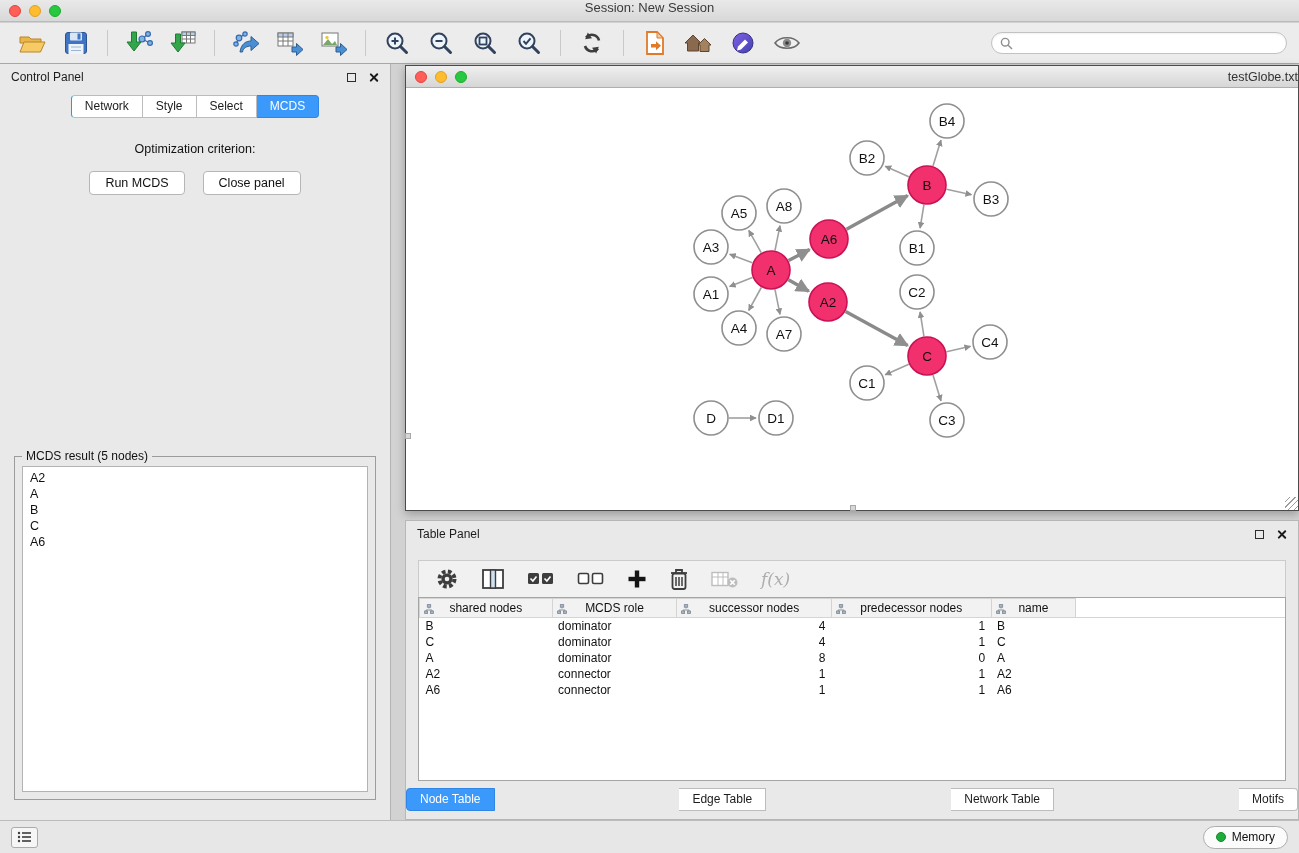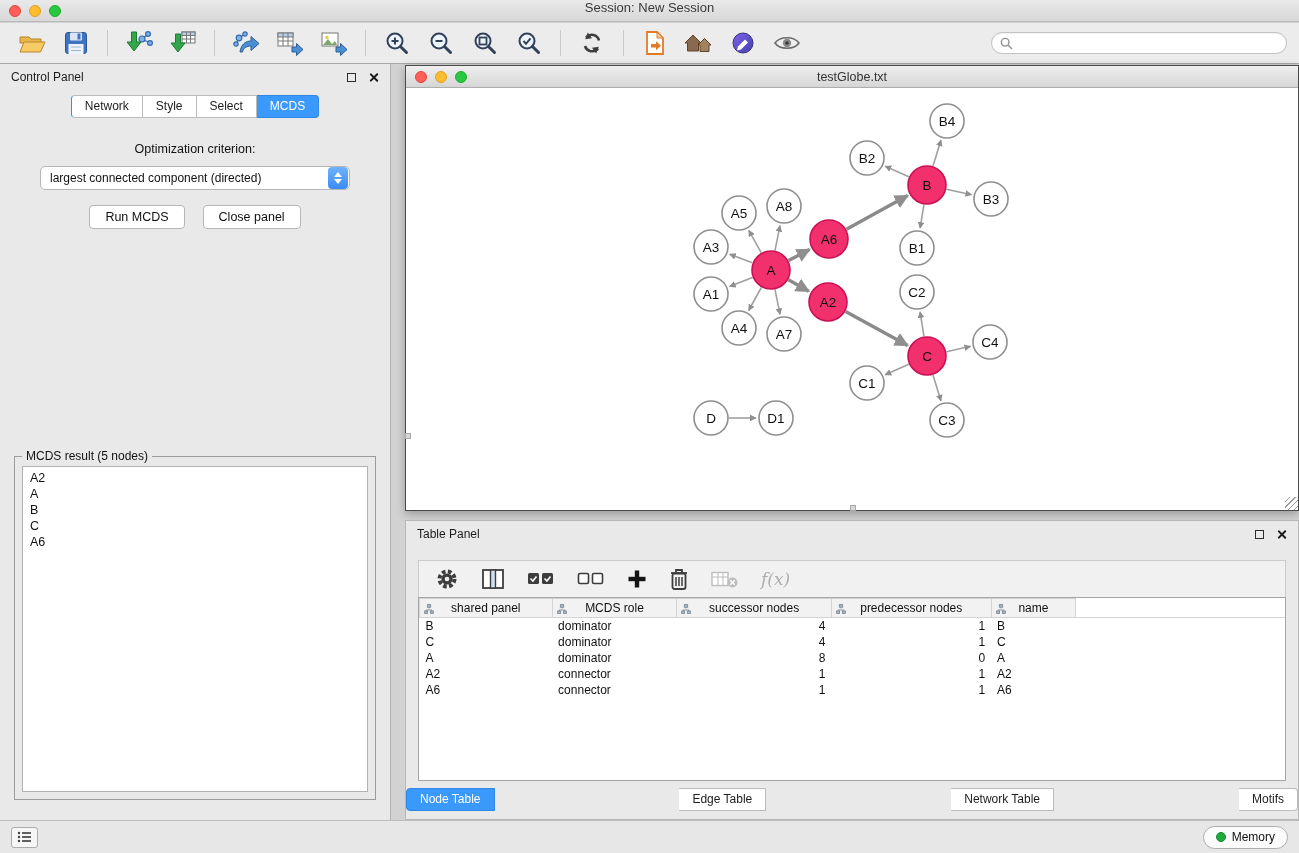--- a/index.html
+++ b/index.html
@@ -41,21 +41,21 @@
   .combo-btn{width:20px;height:22px;margin:0 1px;background:linear-gradient(#6fb2fc,#3a8bf6);border-radius:4px;display:flex;flex-direction:column;align-items:center;justify-content:center;gap:2px;}
   .btn-row{display:flex;justify-content:center;gap:18px;margin-top:15px;}
   .push-btn{background:#fff;border:1px solid #b6b6b6;border-radius:4px;font-size:12.5px;padding:4px 15px;color:#111;}
   .result-group{position:absolute;left:14px;right:14px;top:392px;bottom:20px;border:1px solid #9c9c9c;}
   .result-legend{position:absolute;top:-8px;left:7px;background:#e9e9e9;padding:0 4px;font-size:12px;color:#111;}
   .result-list{position:absolute;left:7px;right:7px;top:9px;bottom:7px;background:#fff;border:1px solid #b3b3b3;padding:3px 7px;font-size:12.5px;line-height:16px;color:#111;overflow:auto;}
 
   
   .network-window{position:absolute;left:405px;top:65px;width:894px;height:446px;background:#fff;border:1px solid #4a4a4a;box-shadow:0 3px 9px rgba(0,0,0,.28);}
   .net-titlebar{height:22px;background:linear-gradient(#efefef,#d6d6d6);border-bottom:1px solid #aeaeae;position:relative;display:flex;align-items:center;}
-  .net-title{width:100%;text-align:center;font-size:12.5px;color:#333;}
+  .net-title{width:100%;text-align:right;font-size:12.5px;color:#333;}
   .net-canvas{position:absolute;top:23px;left:0;right:0;bottom:0;background:#fff;overflow:hidden;}
   .grip{position:absolute;right:0;bottom:0;width:13px;height:13px;background:repeating-linear-gradient(135deg,transparent 0 3px,#9c9c9c 3px 4px);}
   .edge-mark{position:absolute;width:6px;height:6px;background:#d7d7d7;border:1px solid #a8a8a8;}
   .edge-mark.left{left:-1px;top:367px;}
   .edge-mark.bottom{left:444px;bottom:-1px;}
 
   
   .table-panel{position:absolute;left:405px;top:520px;width:894px;bottom:33px;background:#e9e9e9;border:1px solid #b7b7b7;}
   .tp-toolbar{position:absolute;top:30px;left:12px;right:12px;height:38px;background:#f1f1f1;border:1px solid #cbcbcb;display:flex;align-items:center;gap:22px;padding:0 16px;margin-top:9px;}
   .fx{font-family:"DejaVu Serif",serif;font-style:italic;font-size:17px;color:#adadad;}
@@ -248,31 +248,20 @@
       <span class="close-x"></span>
     </span>
   </div>
   <div class="seg-tabs" id="cp-tabs">
       <div class="seg-tab">Network</div>
       <div class="seg-tab">Style</div>
       <div class="seg-tab">Select</div>
       <div class="seg-tab selected">MCDS</div>
     </div>
   <div class="opt-label">Optimization criterion:</div>
-  <div class="combo">
-    <span class="combo-text">largest connected component (directed)</span>
-    <span class="combo-btn">
-      <svg width="8" height="5" viewBox="0 0 8 5">
-          <path d="M4 0 L8 5 H0z" fill="#fff"></path>
-        </svg>
-      <svg width="8" height="5" viewBox="0 0 8 5">
-          <path d="M4 5 L0 0 H8z" fill="#fff"></path>
-        </svg>
-    </span>
-  </div>
   <div class="btn-row">
     <button class="push-btn">Run MCDS</button>
     <button class="push-btn">Close panel</button>
   </div>
   <div class="result-group">
     <span class="result-legend">MCDS result (5 nodes)</span>
     <div class="result-list" id="result-list">
         <div>A2</div>
         <div>A</div>
         <div>B</div>
@@ -474,21 +463,21 @@
   </div>
   <div class="tp-table-wrap">
     <table class="node-table">
       <thead>
           <tr id="table-head-row">
             <th style="width: 133px;"><span class="col-ic"><svg width="10" height="10" viewBox="0 0 10 10">
                   <path d="M5 3 V4.5 M2 8 V6 H8 V8" stroke="#7c8894" stroke-width="0.9" fill="none"></path>
                   <rect x="3.3" y="0.6" width="3.4" height="2.6" fill="#aab6c2" stroke="#7c8894" stroke-width="0.8"></rect>
                   <rect x="0.6" y="7" width="3" height="2.4" fill="#aab6c2" stroke="#7c8894" stroke-width="0.8"></rect>
                   <rect x="6.4" y="7" width="3" height="2.4" fill="#aab6c2" stroke="#7c8894" stroke-width="0.8"></rect>
-                </svg></span><span>shared panel</span></th>
+                </svg></span><span>shared nodes</span></th>
             <th style="width: 125px;"><span class="col-ic"><svg width="10" height="10" viewBox="0 0 10 10">
                   <path d="M5 3 V4.5 M2 8 V6 H8 V8" stroke="#7c8894" stroke-width="0.9" fill="none"></path>
                   <rect x="3.3" y="0.6" width="3.4" height="2.6" fill="#aab6c2" stroke="#7c8894" stroke-width="0.8"></rect>
                   <rect x="0.6" y="7" width="3" height="2.4" fill="#aab6c2" stroke="#7c8894" stroke-width="0.8"></rect>
                   <rect x="6.4" y="7" width="3" height="2.4" fill="#aab6c2" stroke="#7c8894" stroke-width="0.8"></rect>
                 </svg></span><span>MCDS role</span></th>
             <th style="width: 155px;"><span class="col-ic"><svg width="10" height="10" viewBox="0 0 10 10">
                   <path d="M5 3 V4.5 M2 8 V6 H8 V8" stroke="#7c8894" stroke-width="0.9" fill="none"></path>
                   <rect x="3.3" y="0.6" width="3.4" height="2.6" fill="#aab6c2" stroke="#7c8894" stroke-width="0.8"></rect>
                   <rect x="0.6" y="7" width="3" height="2.4" fill="#aab6c2" stroke="#7c8894" stroke-width="0.8"></rect>

